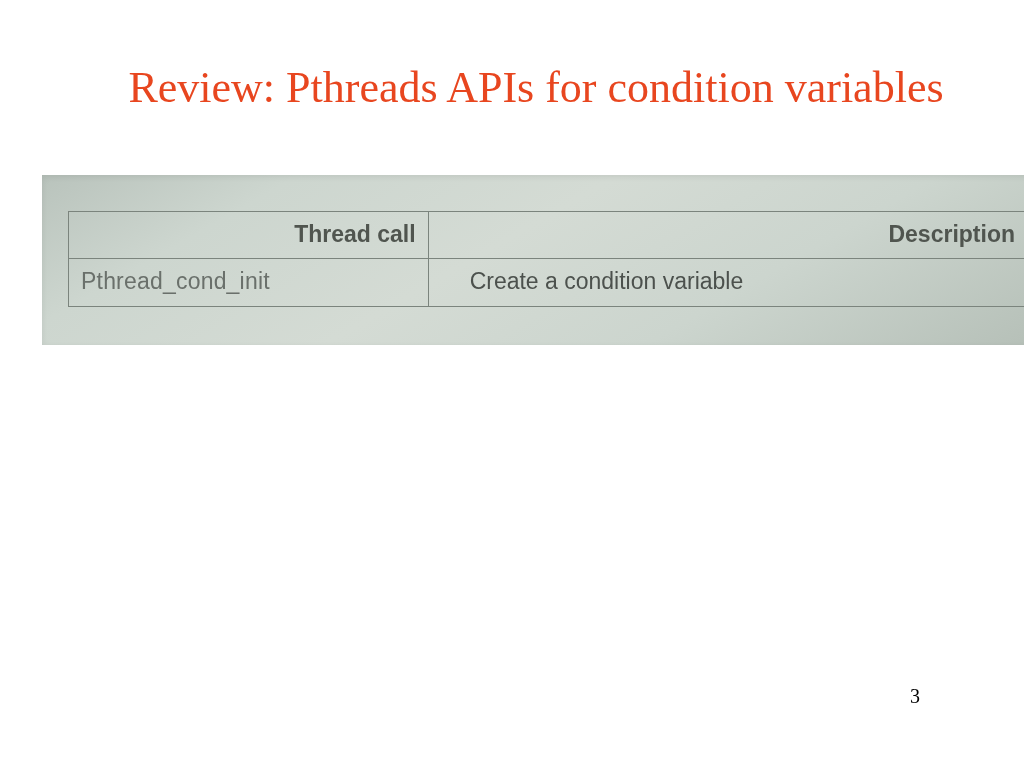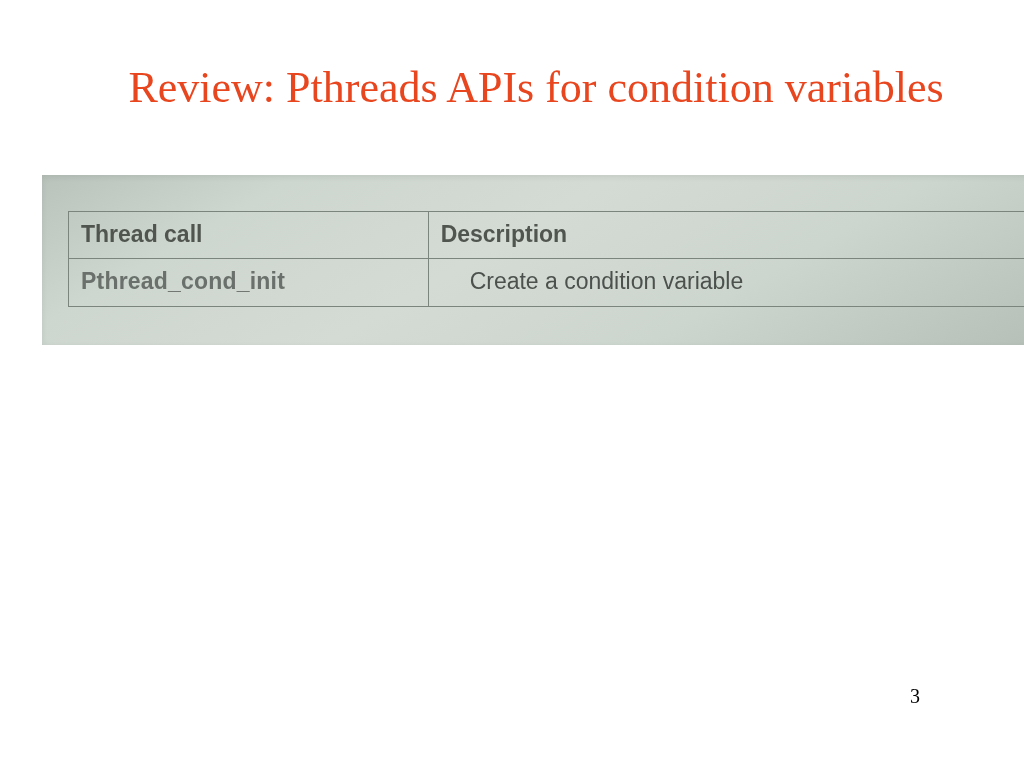--- a/index.html
+++ b/index.html
@@ -38,25 +38,25 @@
       padding: 6px 12px 7px 12px;
       text-align: left;
       font-size: 23px;
       line-height: 1.45;
       vertical-align: middle;
     }
     th {
       font-weight: 700;
       color: #50554f;
       font-size: 23px;
+      text-align: right;
     }
     td.call-col {
       letter-spacing: 0.2px;
       color: #6a706b;
-      font-weight: bold;
     }
     td.desc-col {
       color: #4c514d;
       padding-left: 41px;
     }
     colgroup col.first { width: 37.5%; }
     colgroup col.second { width: 62.5%; }
     .page-num {
       position: absolute;
       right: 116px;

